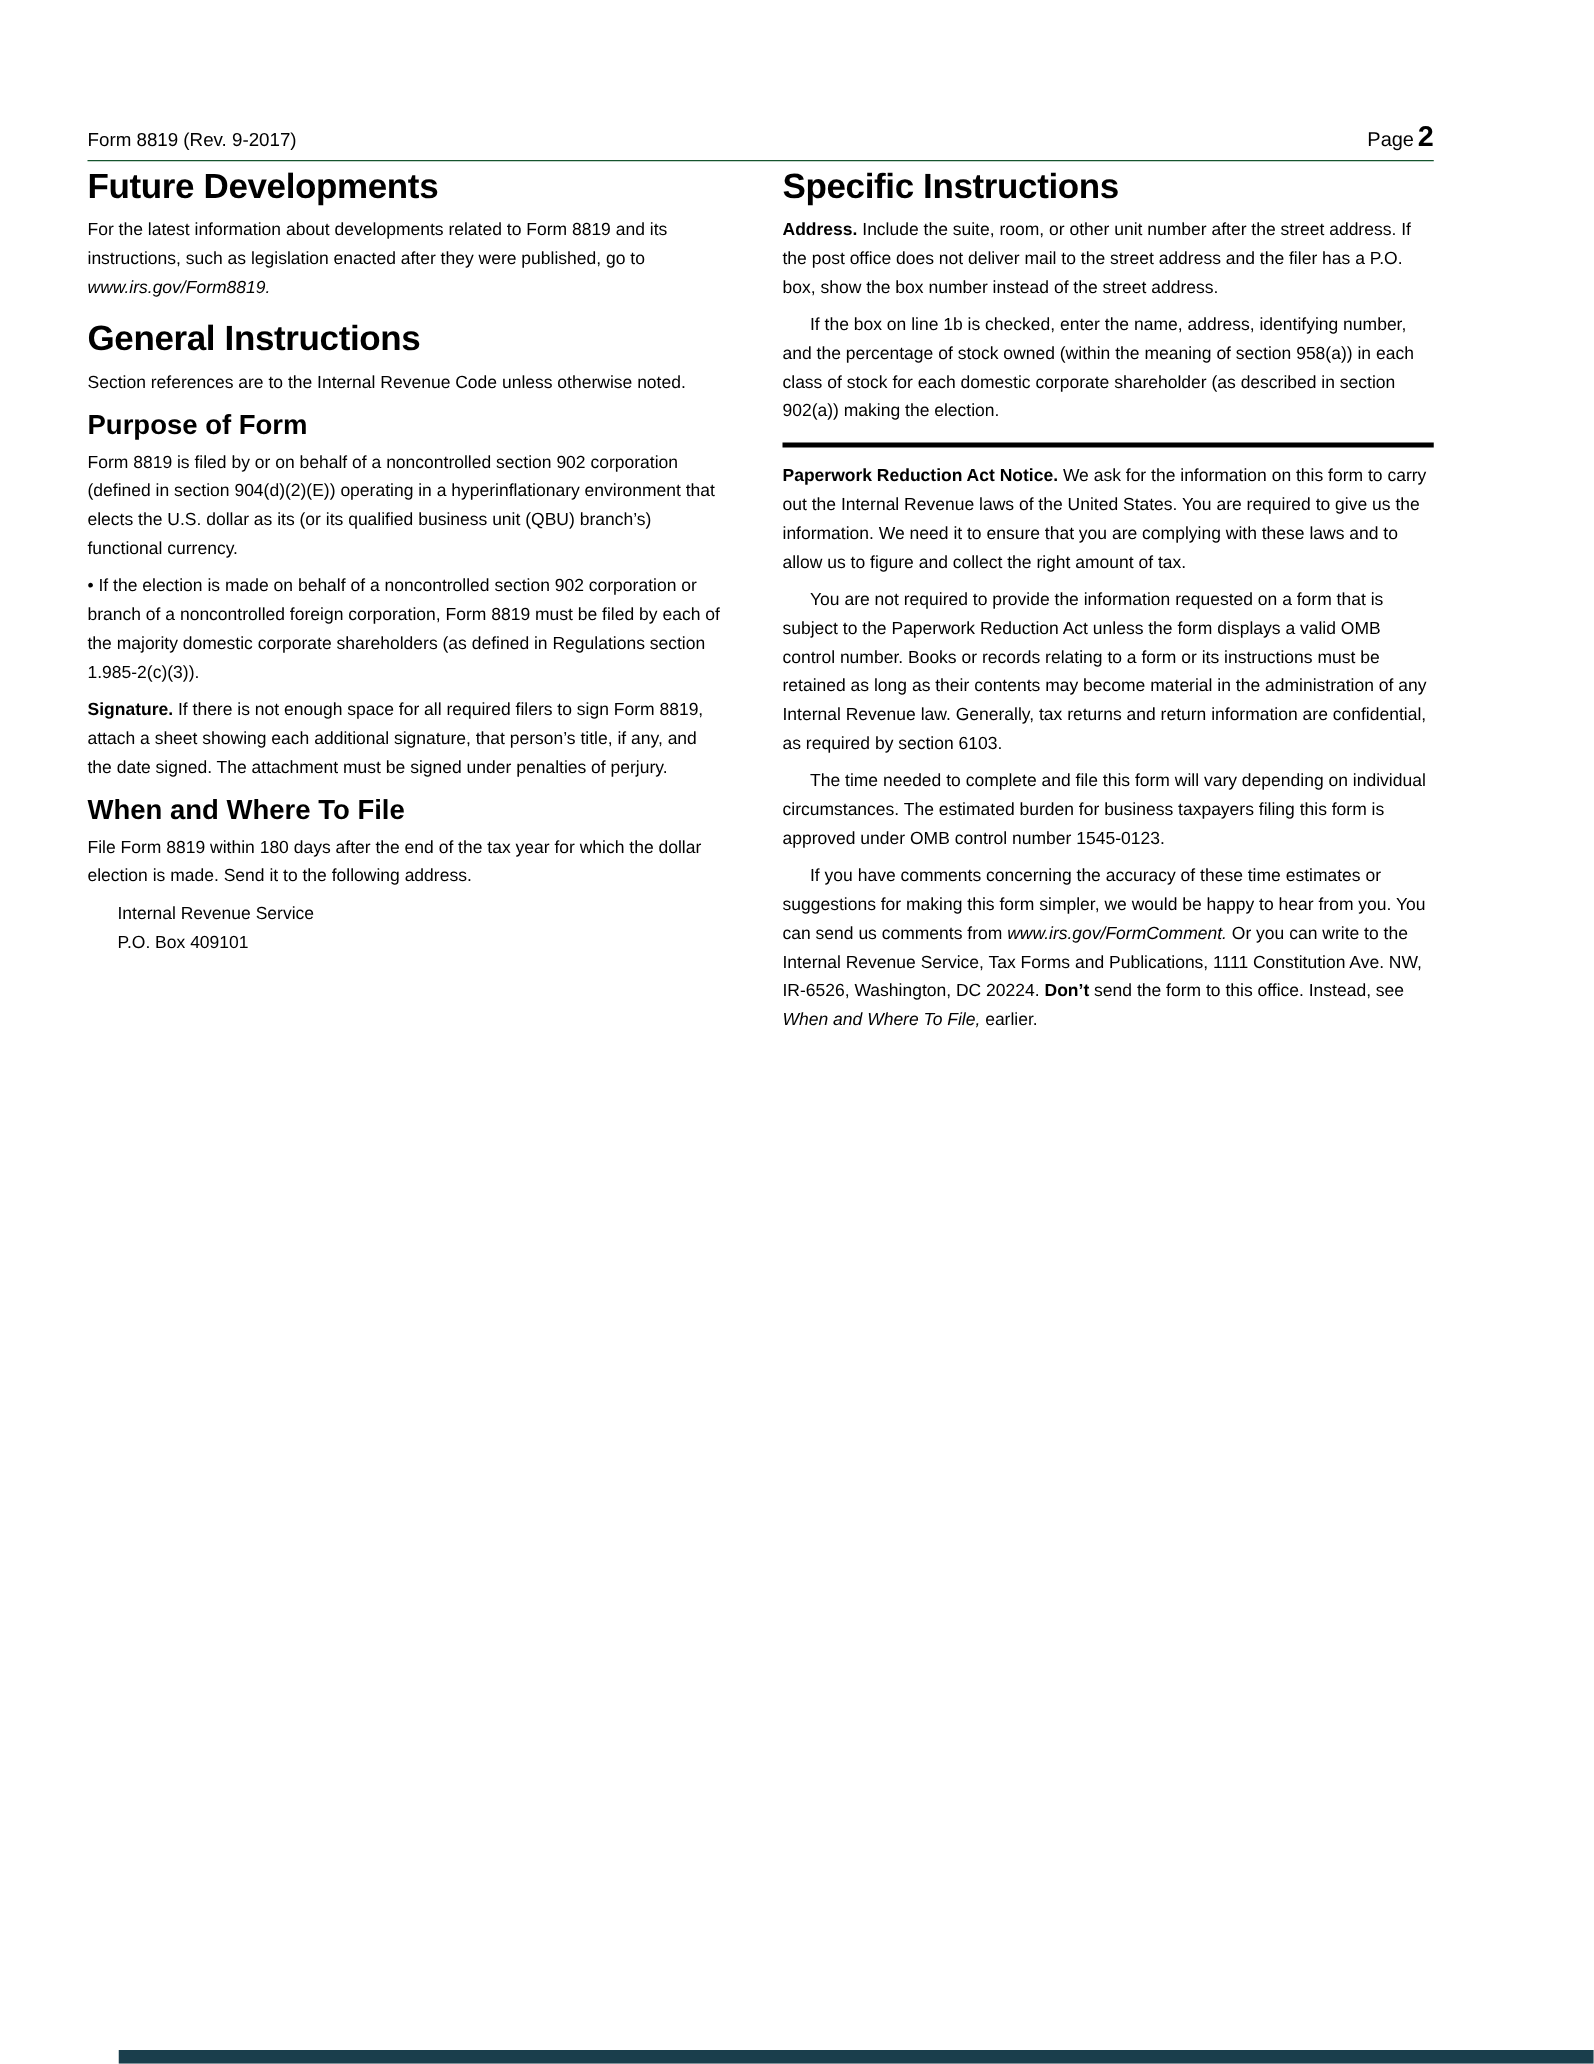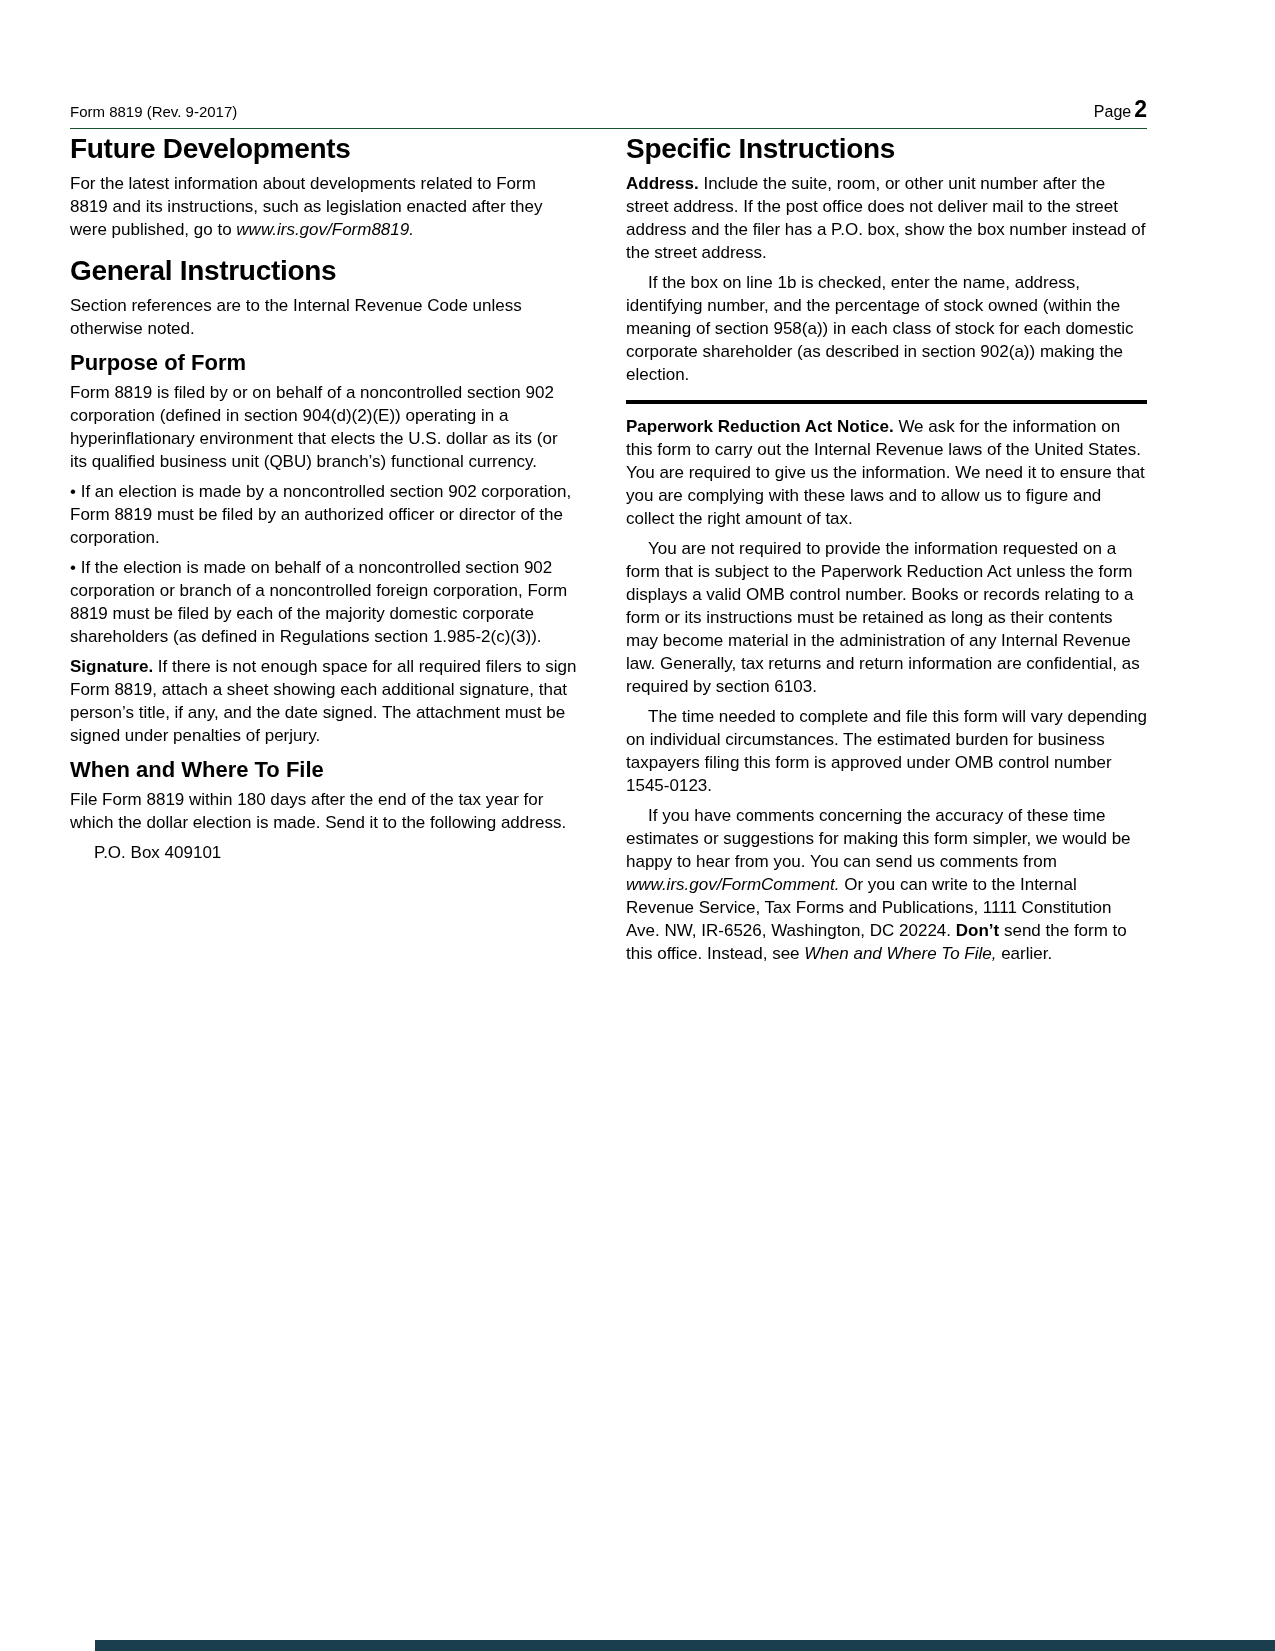--- a/index.html
+++ b/index.html
@@ -41,21 +41,21 @@
     letter-spacing: -0.3px;
     margin: 14px 0 7px;
   }
   h2 {
     font-size: 22px;
     font-weight: bold;
     margin: 10px 0 5px;
   }
   .col-left > h1:first-child, .col-right > h1:first-child { margin-top: 4px; }
   p {
-    font-size: 17px;
+    font-size: 14px;
     line-height: 23px;
     margin: 0 0 7px;
   }
   .b { font-weight: bold; }
   .i { font-style: italic; }
   .ind { text-indent: 22px; }
   .addr { margin-left: 24px; margin-top: 2px; }
   .addr p { margin: 0; }
   hr.thickrule {
     border: 0;
@@ -85,27 +85,27 @@
     <div class="col-left">
       <h1>Future Developments</h1>
       <p><span>For the latest information about developments related to Form 8819 and its instructions, such as legislation enacted after they were published, go to </span><span class="i">www.irs.gov/Form8819.</span></p>
 
       <h1>General Instructions</h1>
       <p>Section references are to the Internal Revenue Code unless otherwise noted.</p>
 
       <h2>Purpose of Form</h2>
       <p>Form 8819 is filed by or on behalf of a noncontrolled section 902 corporation (defined in section 904(d)(2)(E)) operating in a hyperinflationary environment that elects the U.S. dollar as its (or its qualified business unit (QBU) branch’s) functional currency.</p>
 
-      <p>• If an election is made by a noncontrolled section 902 corporation, Form 8819 must be filed by an authorized officer or director of the corporation.</p>
       <p>• If the election is made on behalf of a noncontrolled section 902 corporation or branch of a noncontrolled foreign corporation, Form 8819 must be filed by each of the majority domestic corporate shareholders (as defined in Regulations section 1.985-2(c)(3)).</p>
       <p><span class="b">Signature.</span><span> If there is not enough space for all required filers to sign Form 8819, attach a sheet showing each additional signature, that person’s title, if any, and the date signed. The attachment must be signed under penalties of perjury.</span></p>
 
       <h2>When and Where To File</h2>
       <p>File Form 8819 within 180 days after the end of the tax year for which the dollar election is made. Send it to the following address.</p>
       <div class="addr">
+        <p>Internal Revenue Service</p>
         <p>P.O. Box 409101</p>
       </div>
     </div>
 
     <div class="col-right">
       <h1>Specific Instructions</h1>
       <p><span class="b">Address.</span><span> Include the suite, room, or other unit number after the street address. If the post office does not deliver mail to the street address and the filer has a P.O. box, show the box number instead of the street address.</span></p>
       <p class="ind">If the box on line 1b is checked, enter the name, address, identifying number, and the percentage of stock owned (within the meaning of section 958(a)) in each class of stock for each domestic corporate shareholder (as described in section 902(a)) making the election.</p>
 
       <hr class="thickrule">

